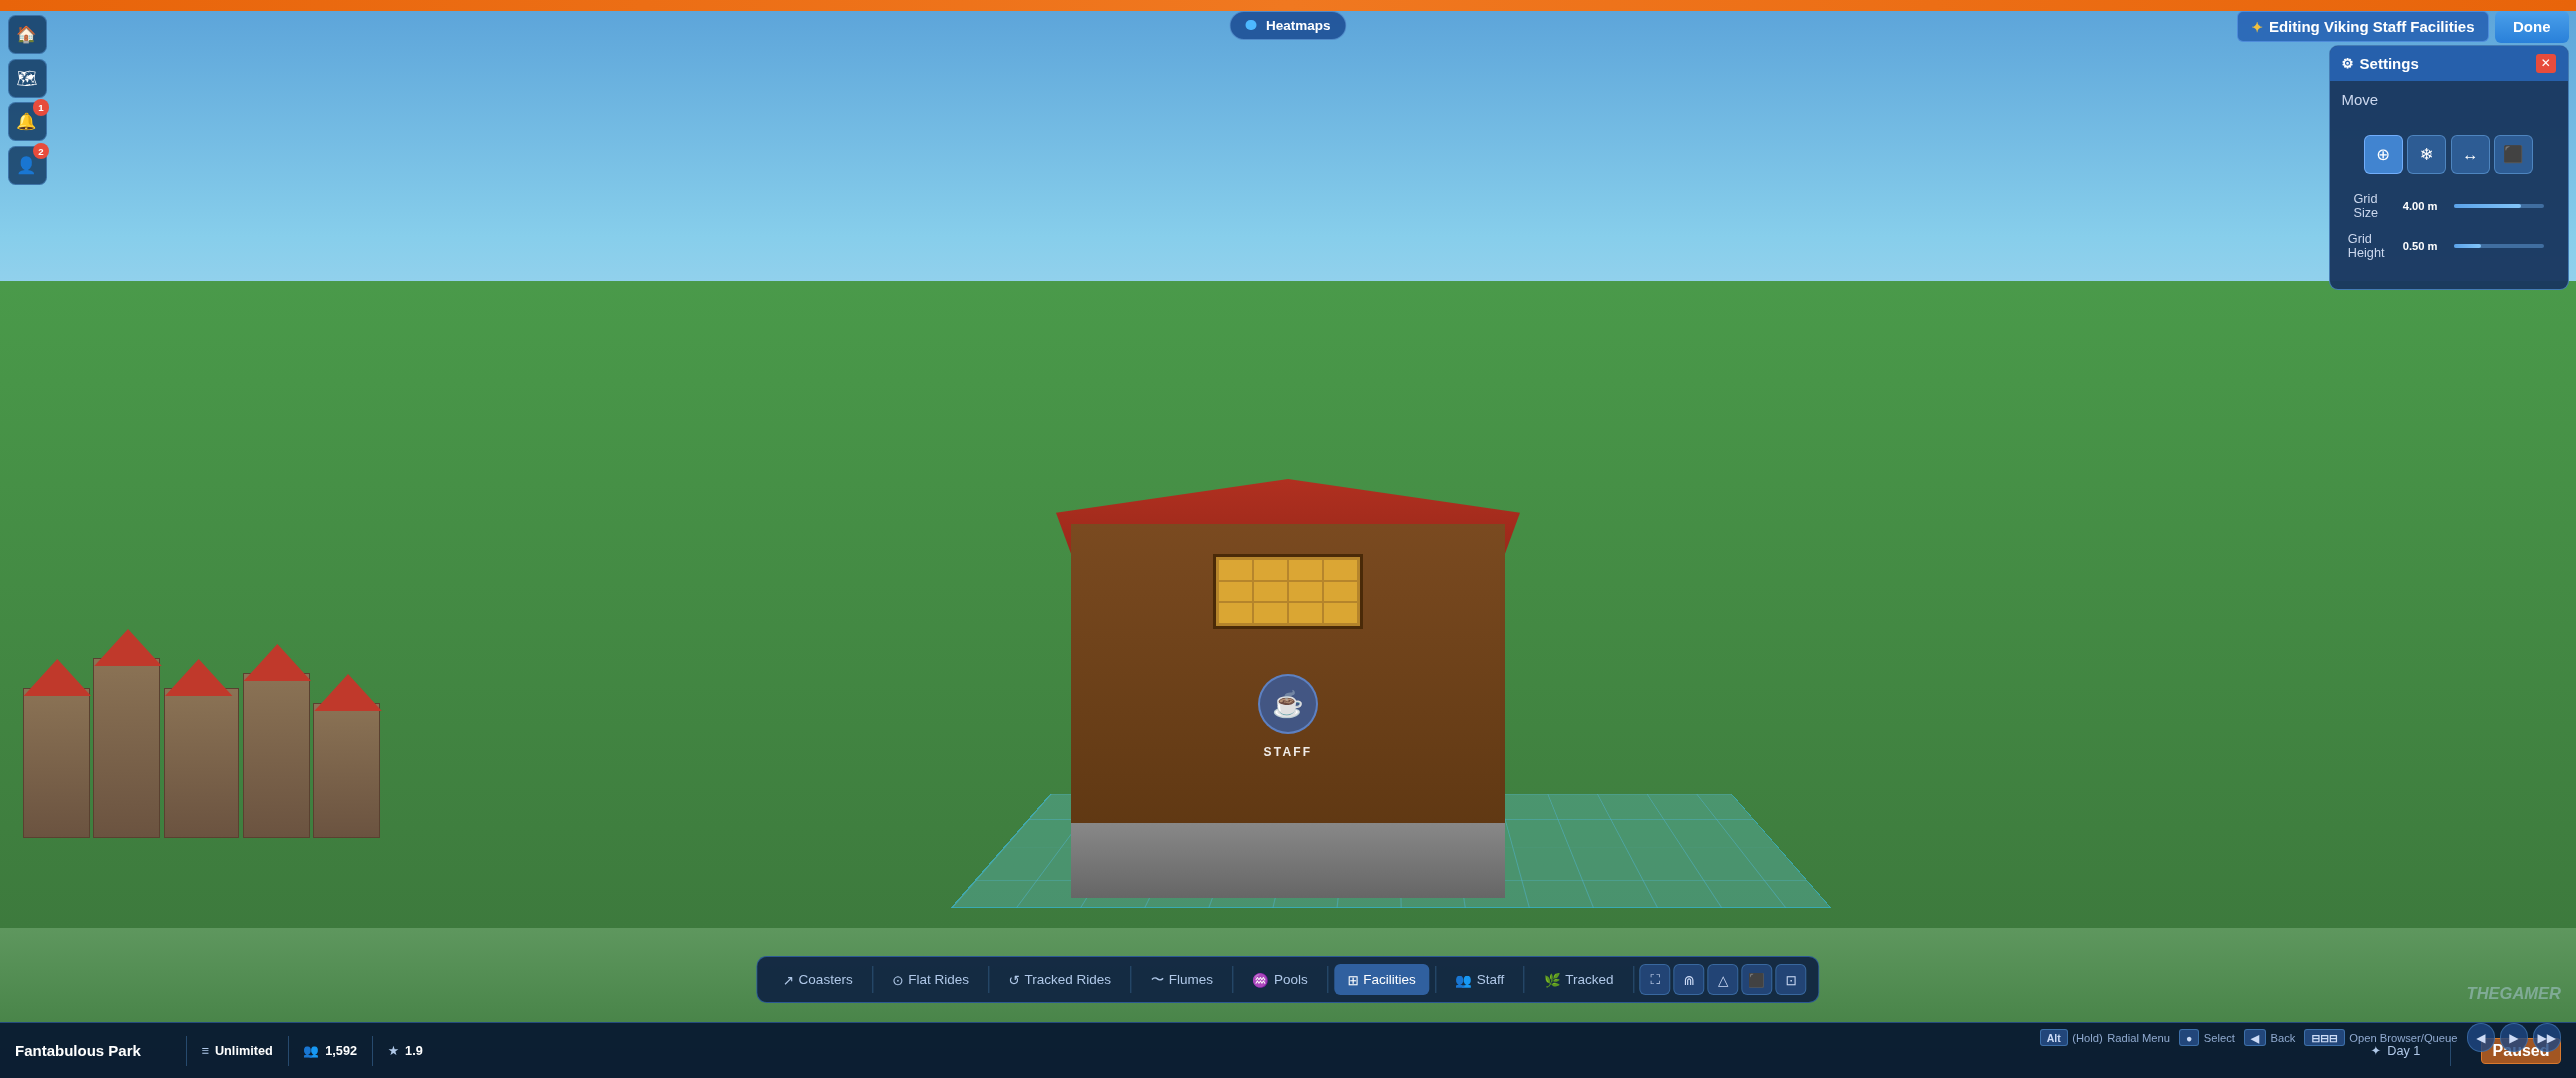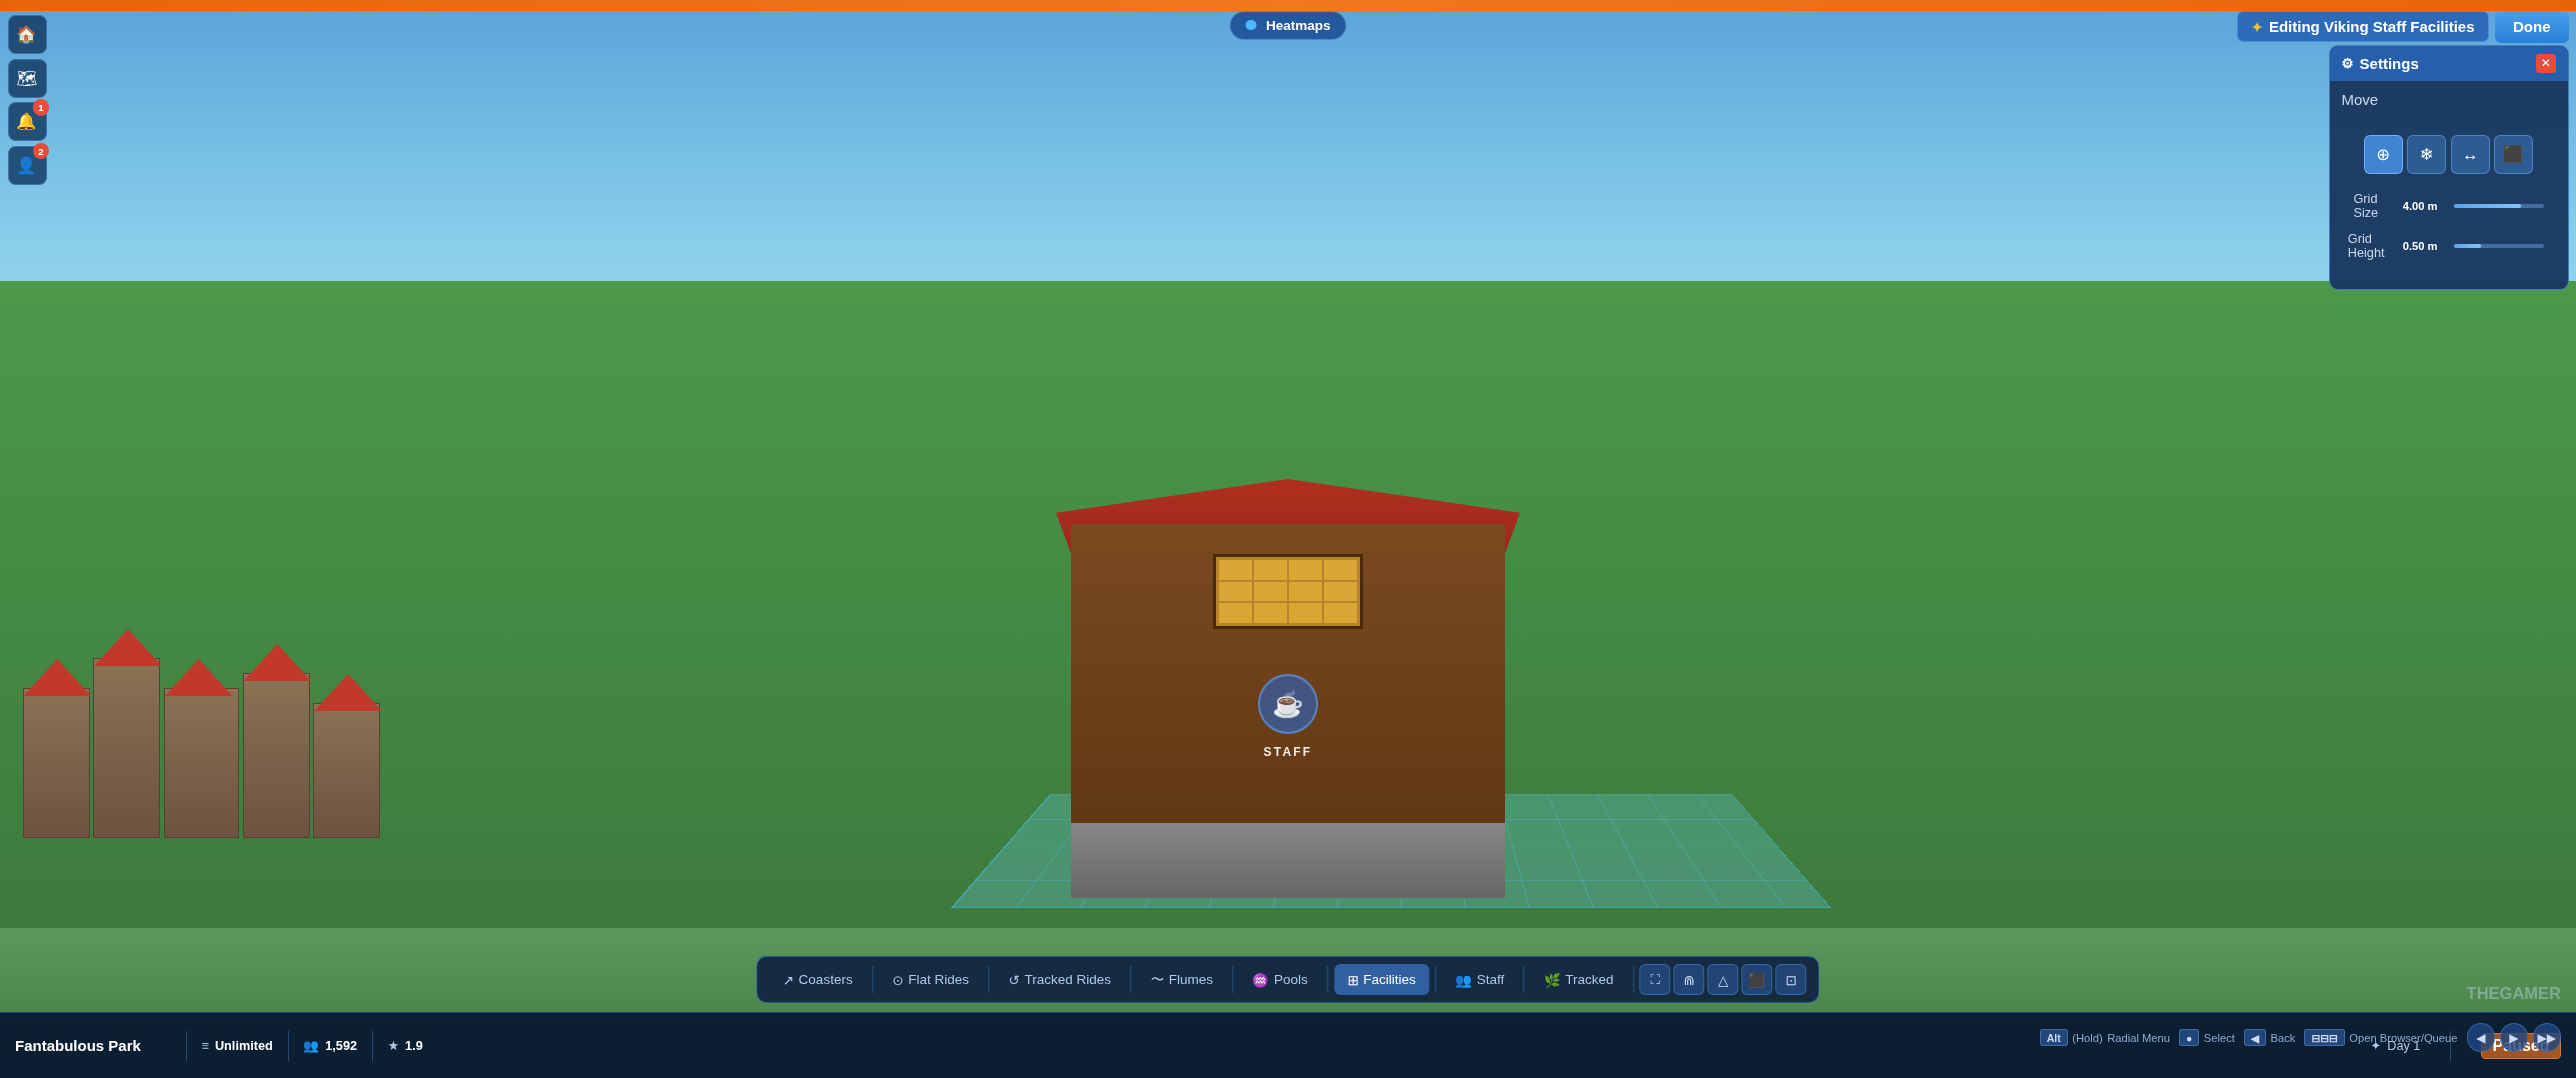--- a/index.html
+++ b/index.html
@@ -357,21 +357,21 @@
       color: #ccdaf5;
       font-size: 13.5px;
       cursor: pointer;
     }
 
     
     #status-bar {
       position: absolute;
       bottom: 0; left: 0;
       width: 100%;
-      height: 66px;
+      height: 56px;
       background: rgba(10, 25, 50, 0.95);
       border-top: 1.5px solid rgba(60, 120, 200, 0.5);
       display: flex;
       align-items: center;
       padding: 0 15px;
       z-index: 200;
     }
 
     #park-name {
       color: white;
@@ -487,20 +487,21 @@
     }
 
     
     #watermark {
       position: absolute;
       bottom: 75px;
       right: 15px;
       color: rgba(200, 220, 255, 0.4);
       font-size: 16.5px;
       font-weight: 700;
+      font-style: italic;
       z-index: 150;
     }
   </style>
 </head>
 <body>
 
 <div id="game-viewport">
   <div class="sky"></div>
   <div class="hills"></div>
   <div class="ground"></div>

